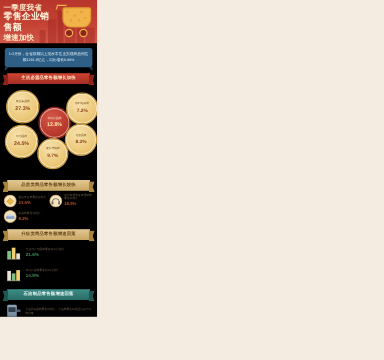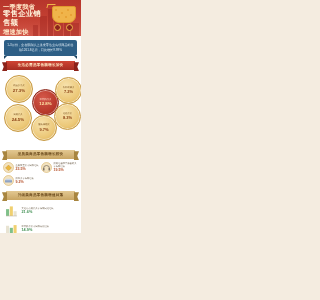--- a/index.html
+++ b/index.html
@@ -1,21 +1,21 @@
 <!DOCTYPE html>
 <html><head>
 <meta charset="utf-8">
 <style>
   html,body{margin:0;padding:0;}
   body{
     width:81px;height:300px;overflow:hidden;
     font-family:"Liberation Sans",sans-serif;
     background:#f4ece0;
   }
-  .page{position:relative;width:81px;height:233px;overflow:hidden;background:#ffffff;}
+  .page{position:relative;width:81px;height:264px;overflow:hidden;background:#000000;}
 
   
   .header{position:relative;height:36px;background:#c0392b;overflow:hidden;}
   .hdr-bg{position:absolute;inset:0;
     background:
       linear-gradient(180deg,#b7352b 0%,#c44133 55%,#d2584a 100%);
   }
   .sky-bldg{position:absolute;bottom:0;background:#a82c24;opacity:.55;}
   .b1{left:40px;bottom:0;width:7px;height:20px;}
   .b2{left:48px;bottom:0;width:5px;height:27px;background:#9e2720;}

